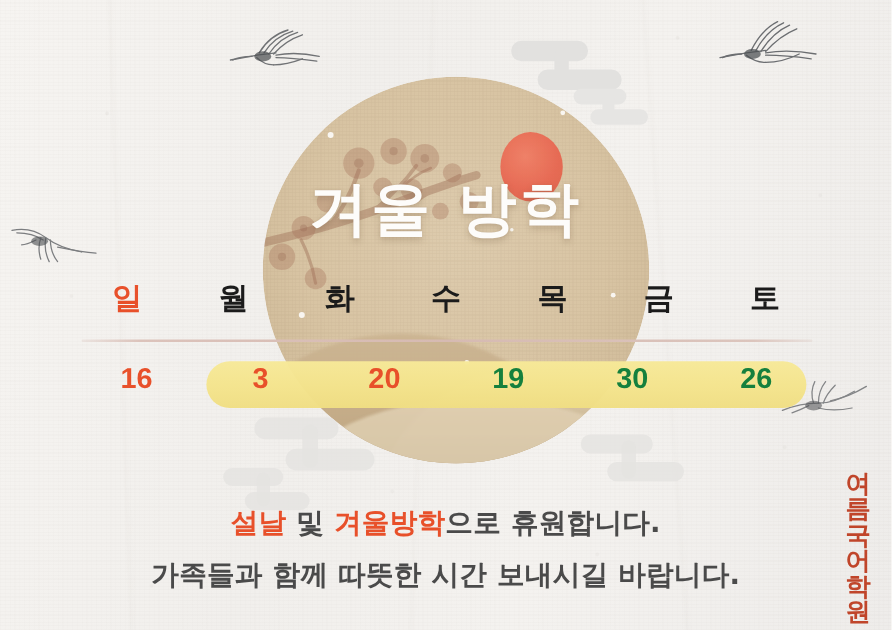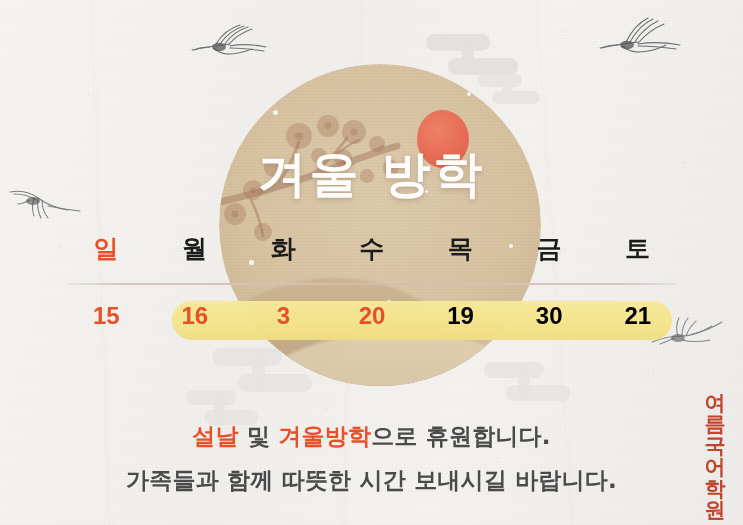--- a/index.html
+++ b/index.html
@@ -161,21 +161,21 @@
     letter-spacing: .5px;
     line-height: 1;
   }
   .dayname.sun-col { color: #e8502a; }
 
   .datenum {
     position: relative;
     z-index: 3;
     font-size: 24px;
     font-weight: 700;
-    color: #000000;
+    color: #15803d;
     line-height: 1;
     font-family: "Liberation Sans", sans-serif;
   }
   .datenum.hol { color: #e8502a; }
 
   .cal-divider {
     position: absolute;
     left: 68px;
     top: 283px;
     width: 609px;
@@ -418,39 +418,36 @@
       <div class="dayname">토</div>
     </div>
   </div>
 
   <div class="cal-divider"></div>
 
   <div class="highlight-bar"></div>
 
   <div class="cal-dates">
     <div>
-      <span class="datenum hol">15</span>
-    </div>
-    <div>
       <span class="datenum hol">16</span>
     </div>
     <div>
       <span class="datenum hol">3</span>
     </div>
     <div>
       <span class="datenum hol">20</span>
     </div>
     <div>
       <span class="datenum">19</span>
     </div>
     <div>
       <span class="datenum">30</span>
     </div>
     <div>
-      <span class="datenum">21</span>
+      <span class="datenum">26</span>
     </div>
   </div>
 
   <div class="msg msg-1"><span class="accent">설날</span><span> 및 </span><span class="accent">겨울방학</span><span>으로 휴원합니다.</span></div>
 
   <div class="msg msg-2">가족들과 함께 따뜻한 시간 보내시길 바랍니다.</div>
 
   <div class="brand">
     <span>여</span>
     <span>름</span>

